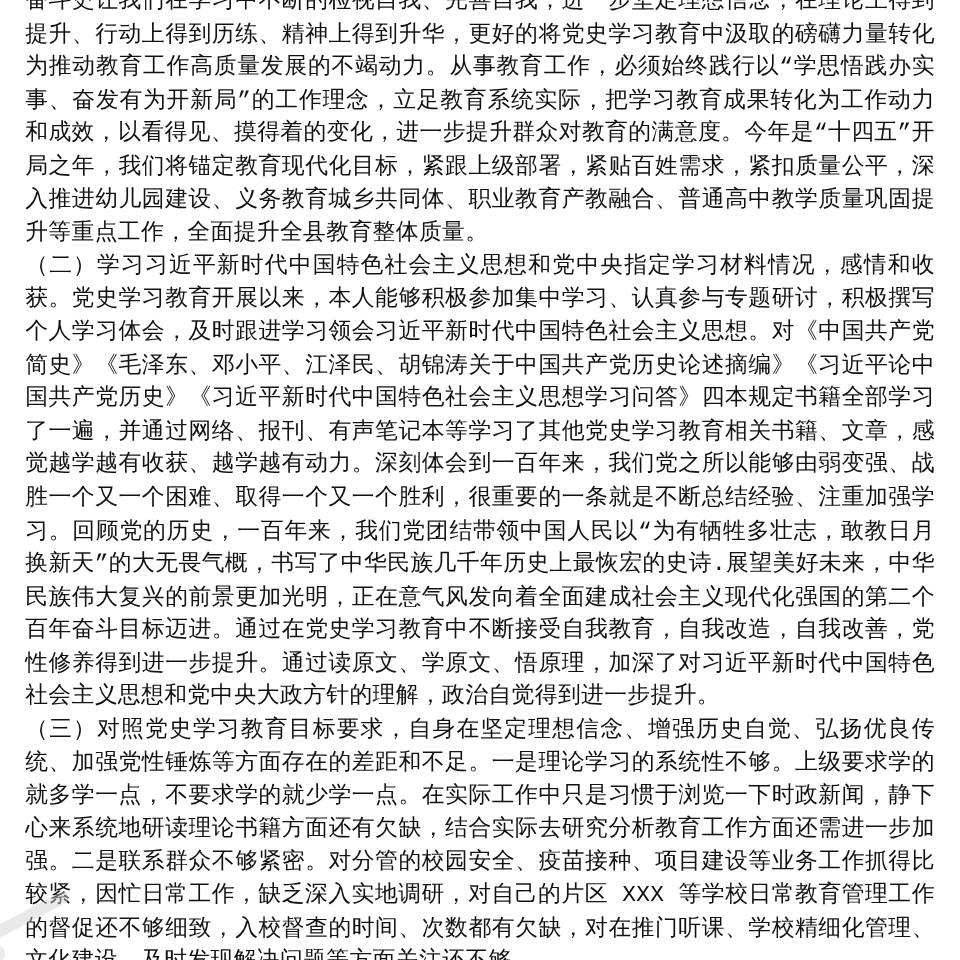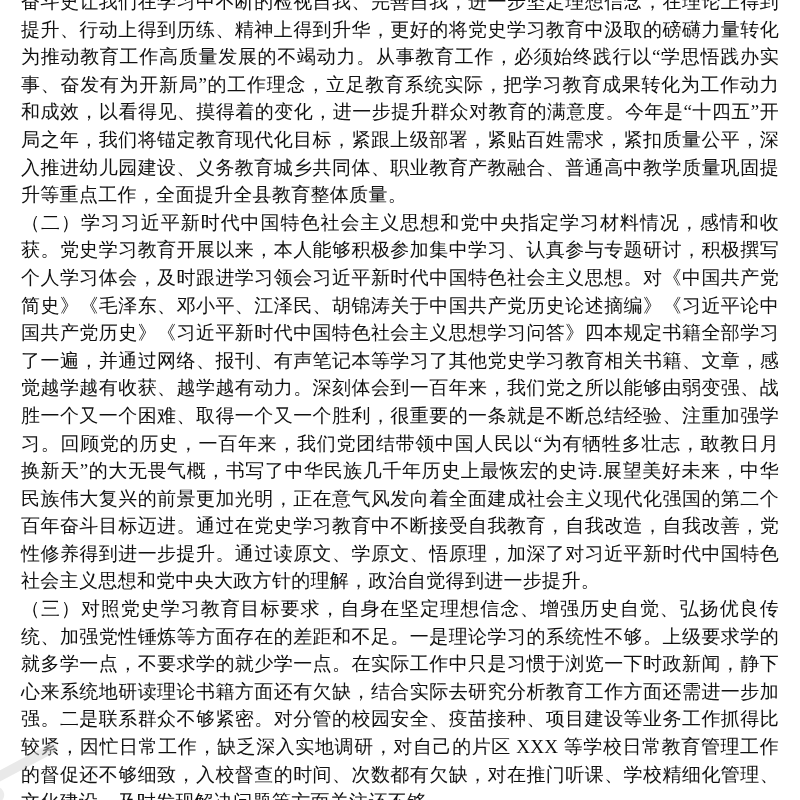--- a/index.html
+++ b/index.html
@@ -6,21 +6,21 @@
     margin: 0;
     padding: 0;
     background: #ffffff;
   }
   .page {
     position: relative;
     width: 800px;
     height: 800px;
     overflow: hidden;
     background: #ffffff;
-    font-family: Liberation Serif, serif;
+    font-family: Liberation Mono, monospace;
   }
   .doc {
     position: absolute;
     top: -12px;
     left: 21px;
     width: 758px;
     color: #111111;
     font-size: 19px;
     line-height: 27.6px;
     text-align: justify;

